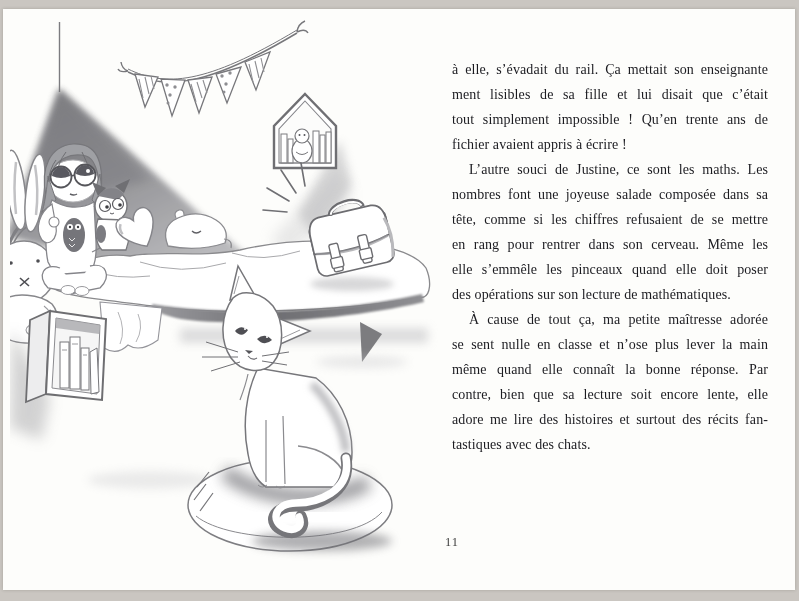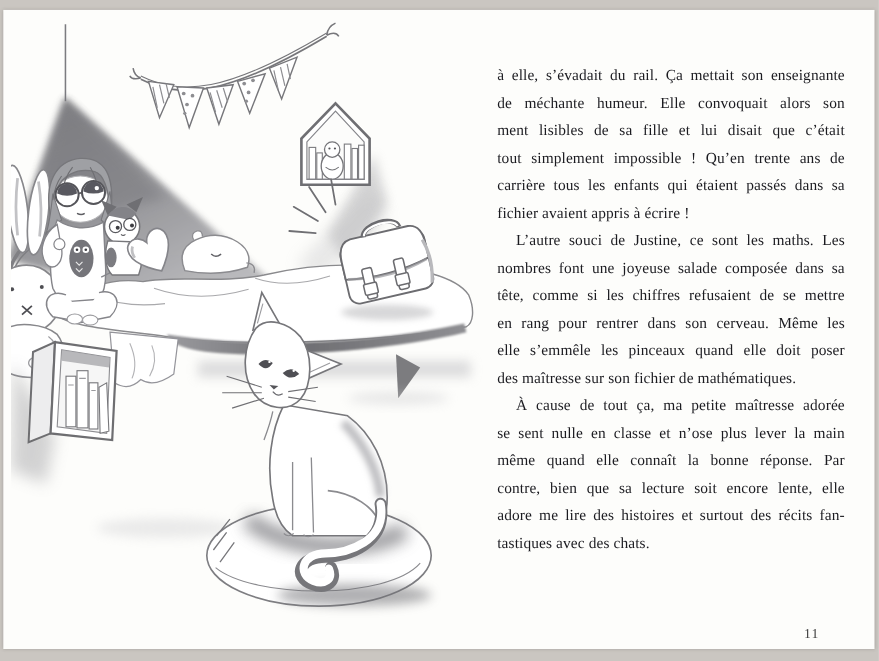--- a/index.html
+++ b/index.html
@@ -18,22 +18,22 @@
   .text-col{
     position:absolute;left:452px;top:57px;width:316px;
     font-size:14px;line-height:25px;color:var(--ink,#1b1b20);
     letter-spacing:.1px;
   }
   .para{margin:0;}
   .line{text-align:justify;text-align-last:justify;white-space:normal;}
   .line.last{text-align-last:left;}
   .para.indent .line:first-child{padding-left:17px;}
   .folio{
-    position:absolute;left:445px;top:569px;width:300px;
-    text-align:right;font-size:12.5px;color:#404040;letter-spacing:1px;
+    position:absolute;left:445px;top:535px;width:300px;
+    text-align:left;font-size:12.5px;color:#404040;letter-spacing:1px;
   }
 </style>
 </head>
 <body>
 
 <div class="stage">
   <div class="paper"></div>
 
   <svg class="illustration" width="435" height="572" viewBox="10 10 435 572">
     <defs>
@@ -284,33 +284,31 @@
           <path d="M262,356 L289,352 M262,361 L287,365"></path>
         </g>
         <path d="M248,374 C246,384 243,392 240,400" fill="none" stroke="#8b8b8f" stroke-width="1.2"></path>
       </g>
     </g>
   </svg>
 
   <div class="text-col" id="paras">
       <div class="para">
         <div class="line">à elle, s’évadait du rail. Ça mettait son enseignante</div>
-        <div class="line">de méchante humeur. Elle convoquait alors son</div>
         <div class="line">ment lisibles de sa fille et lui disait que c’était</div>
         <div class="line">tout simplement impossible ! Qu’en trente ans de</div>
-        <div class="line">carrière tous les enfants qui étaient passés dans sa</div>
         <div class="line last">fichier avaient appris à écrire !</div>
       </div>
       <div class="para indent">
         <div class="line">L’autre souci de Justine, ce sont les maths. Les</div>
         <div class="line">nombres font une joyeuse salade composée dans sa</div>
         <div class="line">tête, comme si les chiffres refusaient de se mettre</div>
         <div class="line">en rang pour rentrer dans son cerveau. Même les</div>
         <div class="line">elle s’emmêle les pinceaux quand elle doit poser</div>
-        <div class="line last">des maîtresse sur son fichier de mathématiques.</div>
+        <div class="line last">des opérations sur son lecture de mathématiques.</div>
       </div>
       <div class="para indent">
         <div class="line">À cause de tout ça, ma petite maîtresse adorée</div>
         <div class="line">se sent nulle en classe et n’ose plus lever la main</div>
         <div class="line">même quand elle connaît la bonne réponse. Par</div>
         <div class="line">contre, bien que sa lecture soit encore lente, elle</div>
         <div class="line">adore me lire des histoires et surtout des récits fan-</div>
         <div class="line last">tastiques avec des chats.</div>
       </div>
     </div>

